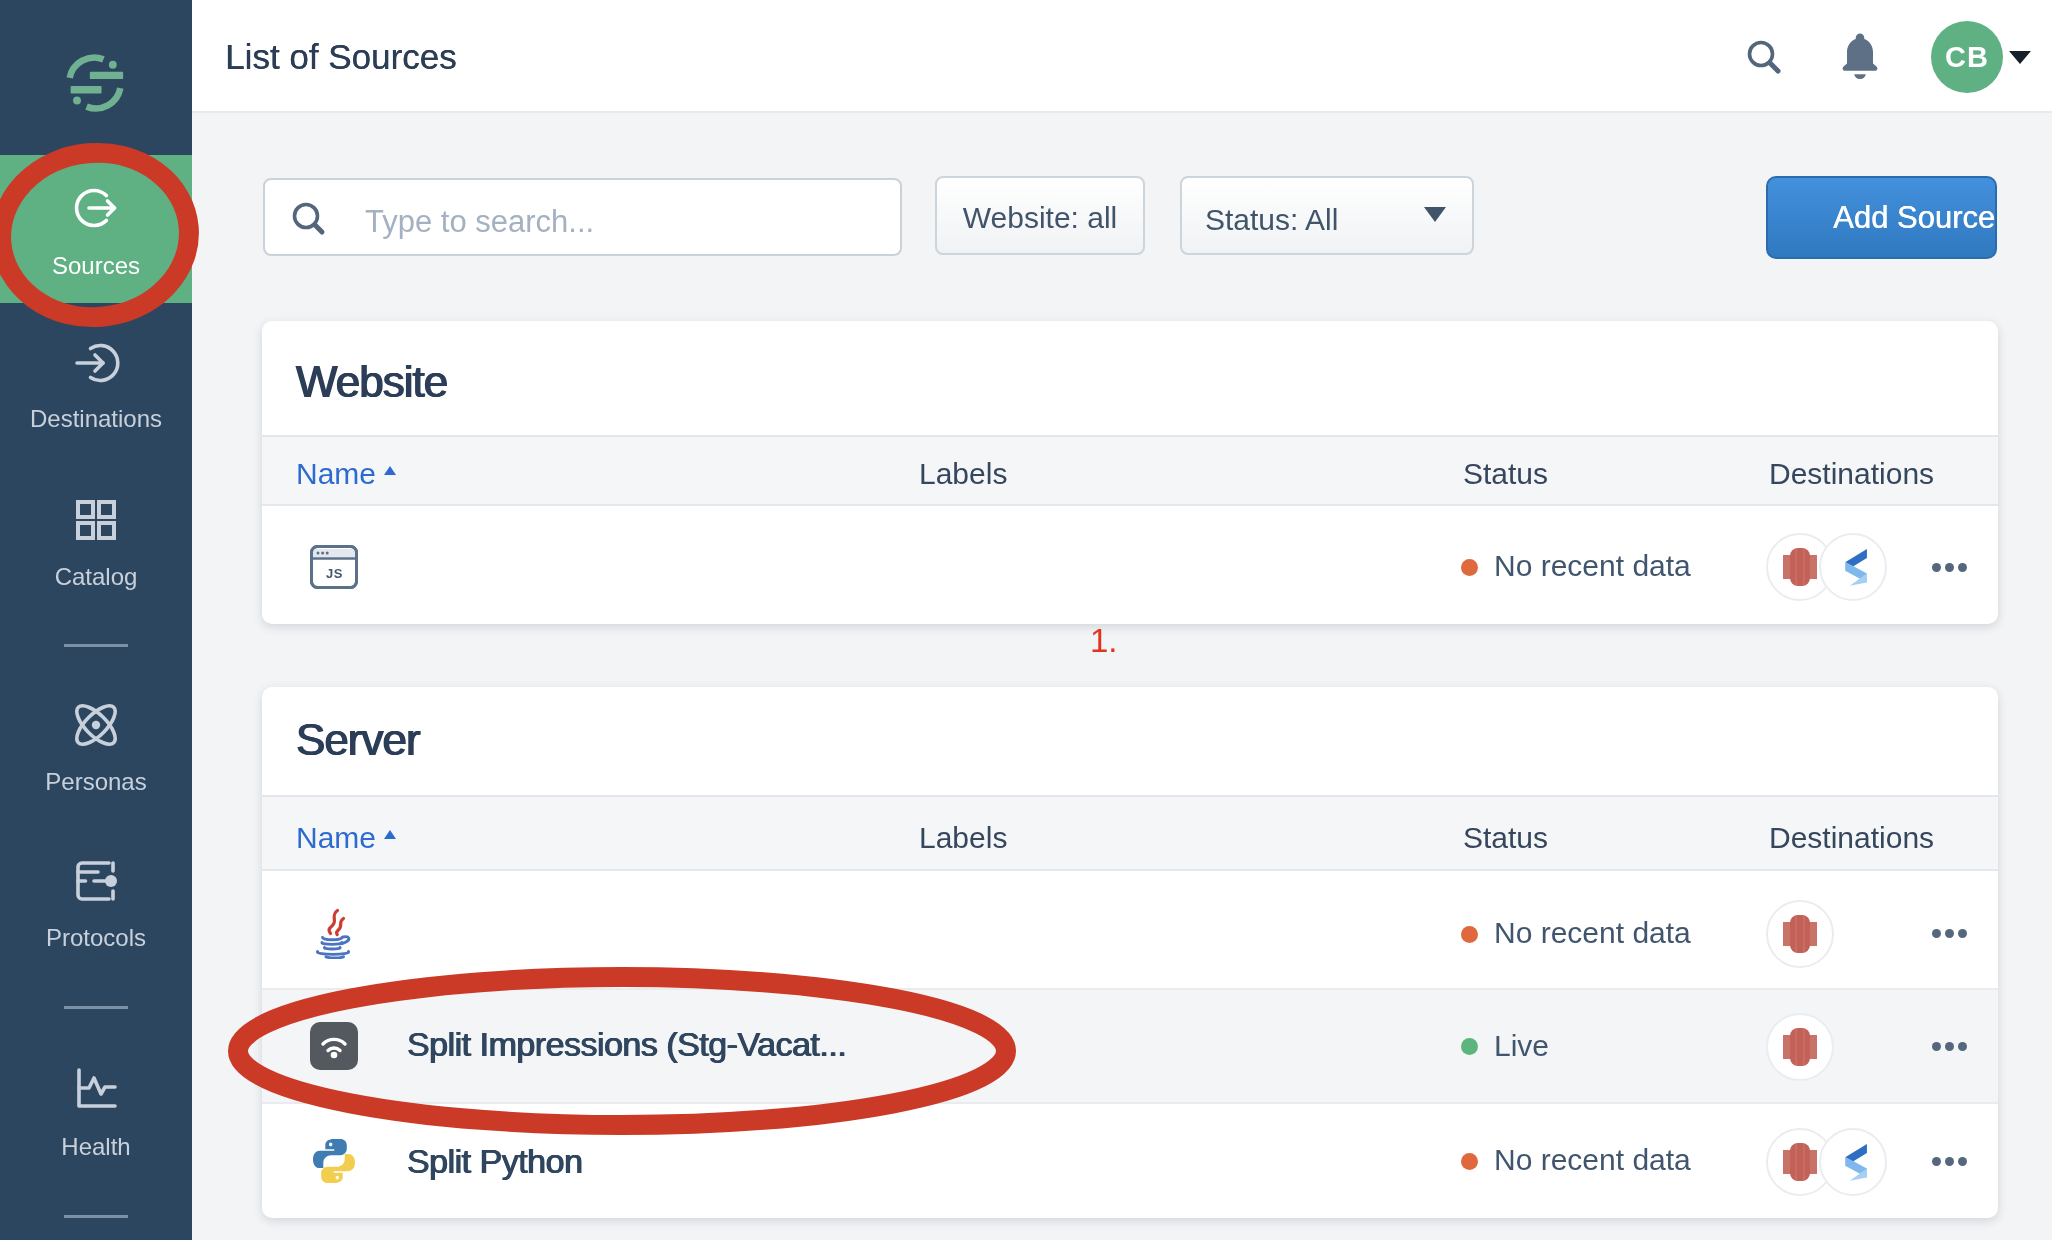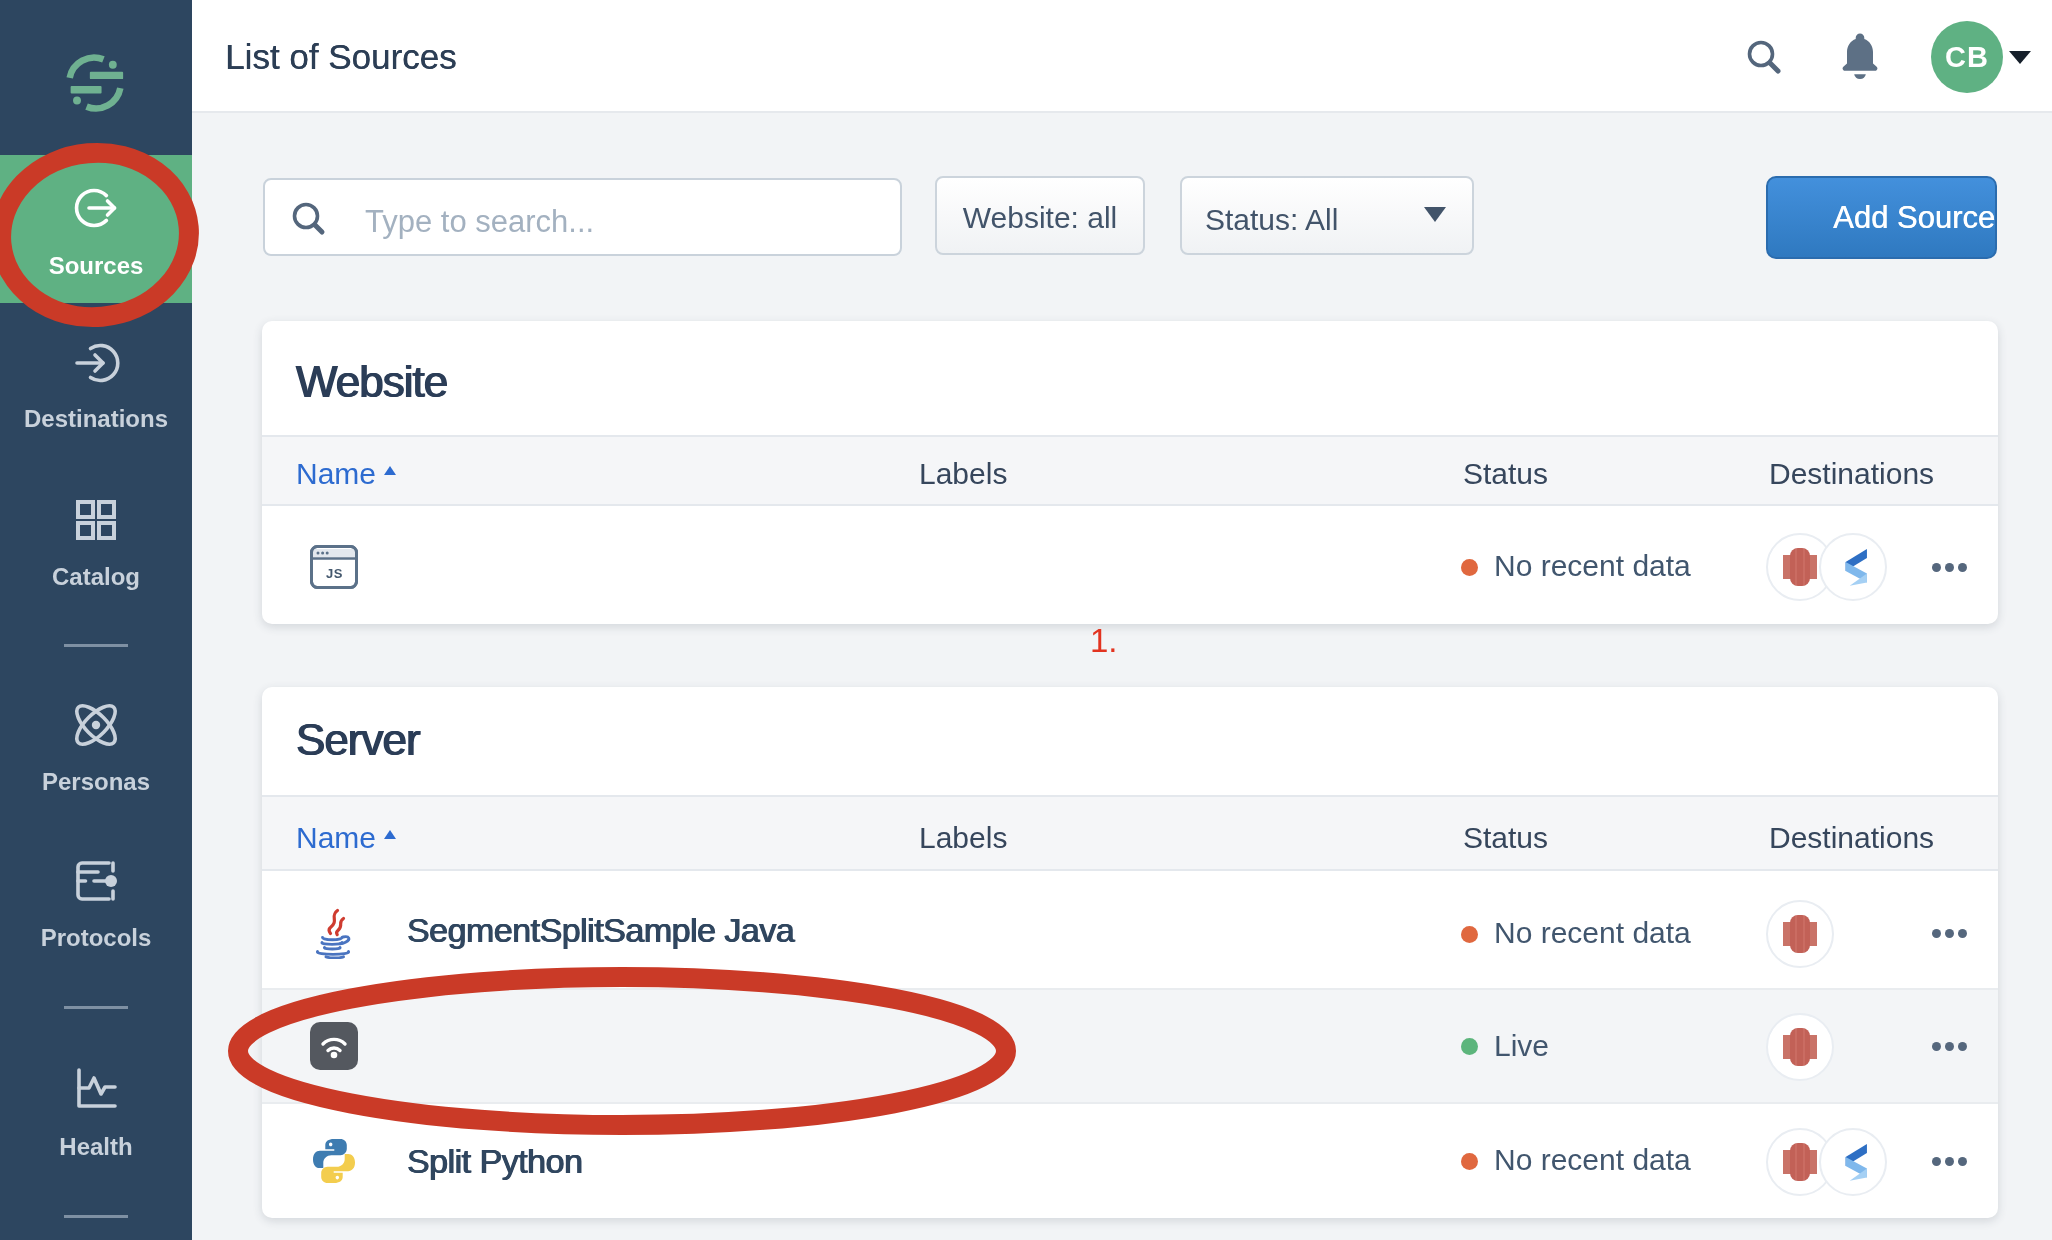--- a/index.html
+++ b/index.html
@@ -3,21 +3,21 @@
 <meta charset="utf-8">
 <style>
   * { margin:0; padding:0; box-sizing:border-box; }
   html,body { width:2052px; height:1240px; overflow:hidden; }
   body { font-family:"Liberation Sans", sans-serif; background:#f2f4f6; position:relative; }
   .abs { position:absolute; }
 
   
   #sidebar { position:absolute; left:0; top:0; width:192px; height:1240px; background:#2d4660; }
   #srcblock { position:absolute; left:0; top:155px; width:192px; height:148px; background:#5fb183; }
-  .navlabel { position:absolute; width:192px; text-align:center; font-size:24px; font-weight:700; color:#c8d1db; }
+  .navlabel { position:absolute; width:192px; text-align:center; font-size:24px; font-weight:400; color:#c8d1db; }
   .navlabel.on { color:#fff; }
   .divider { position:absolute; left:64px; width:64px; height:3px; background:#7e90a3; }
 
   
   #topbar { position:absolute; left:192px; top:0; width:1860px; height:113px; background:#fff; border-bottom:2px solid #e6e9ed; }
   #title { position:absolute; left:225px; top:37px; font-size:35px; font-weight:400; color:#2c3e55; text-shadow:0.4px 0 currentColor; }
   #avatar { position:absolute; left:1931px; top:21px; width:72px; height:72px; border-radius:50%; background:#5fb183; color:#fff; font-size:29px; font-weight:600; letter-spacing:1px; display:flex; align-items:center; justify-content:center; }
   #caret { position:absolute; left:2009px; top:51px; width:0; height:0; border-left:11px solid transparent; border-right:11px solid transparent; border-top:13px solid #16202b; }
 
   
@@ -232,21 +232,20 @@
     </g>
     <g fill="none" stroke="#4a74c0" stroke-width="2.9" stroke-linecap="round">
       <path d="M 8.5 31.5 C 8.5 34.5 28 34.5 28 31.5"></path>
       <path d="M 29 31 C 35.5 29.5 37 33.5 31.5 36.2 C 29.5 37.2 27.5 37.6 26 37.7"></path>
       <path d="M 8 36.5 C 6.5 39 29.5 39 28 36.5"></path>
       <path d="M 10.5 41.5 C 9 43.4 27.5 43.4 26 41.5"></path>
       <path d="M 3.5 45.5 C 1 49.3 37 49.3 34.5 45.5"></path>
       <path d="M 12 50.8 C 17 52.2 24.5 52.2 29.5 50.8"></path>
     </g>
   </svg>
-  <div class="rowname" style="top:224px;">SegmentSplitSample Java</div>
   <div class="dot orange" style="top:239px;"></div>
   <div class="statustext" style="top:229px;">No recent data</div>
   <div class="dcircle" style="left:1504px; top:213px;">
     <svg width="36" height="40" viewBox="0 0 36 40">
       <rect x="1" y="8" width="9" height="24" fill="#c97368"></rect>
       <rect x="26" y="8" width="9" height="24" fill="#c97368"></rect>
       <rect x="8" y="1" width="20" height="38" rx="8" fill="#c26157"></rect>
       <path d="M 14 2 V 38 M 22 2 V 38" stroke="#ca6c62" stroke-width="2"></path>
     </svg>
   </div>
@@ -259,20 +258,21 @@
 
   <div class="rowgray" style="top:303px; height:112px;"></div>
   <svg class="abs" style="left:48px; top:335px;" width="48" height="48" viewBox="0 0 48 48">
     <rect x="0" y="0" width="48" height="48" rx="10" fill="#54585f"></rect>
     <g fill="none" stroke="#fff" stroke-width="3.4" stroke-linecap="round">
       <path d="M 13 22 A 15.5 15.5 0 0 1 35 22"></path>
       <path d="M 18 28.5 A 8.5 8.5 0 0 1 30 28.5"></path>
     </g>
     <circle cx="24" cy="33" r="3.3" fill="#fff"></circle>
   </svg>
+  <div class="rowname" style="top:338px;">Split Impressions (Stg-Vacat...</div>
   <div class="dot green" style="top:351px;"></div>
   <div class="statustext" style="top:342px;">Live</div>
   <div class="dcircle" style="left:1504px; top:326px;">
     <svg width="36" height="40" viewBox="0 0 36 40">
       <rect x="1" y="8" width="9" height="24" fill="#c97368"></rect>
       <rect x="26" y="8" width="9" height="24" fill="#c97368"></rect>
       <rect x="8" y="1" width="20" height="38" rx="8" fill="#c26157"></rect>
       <path d="M 14 2 V 38 M 22 2 V 38" stroke="#ca6c62" stroke-width="2"></path>
     </svg>
   </div>

